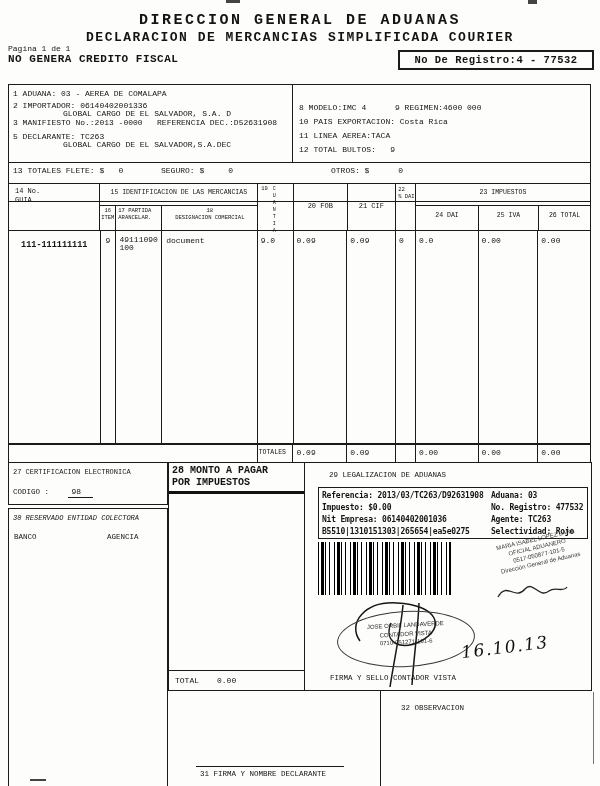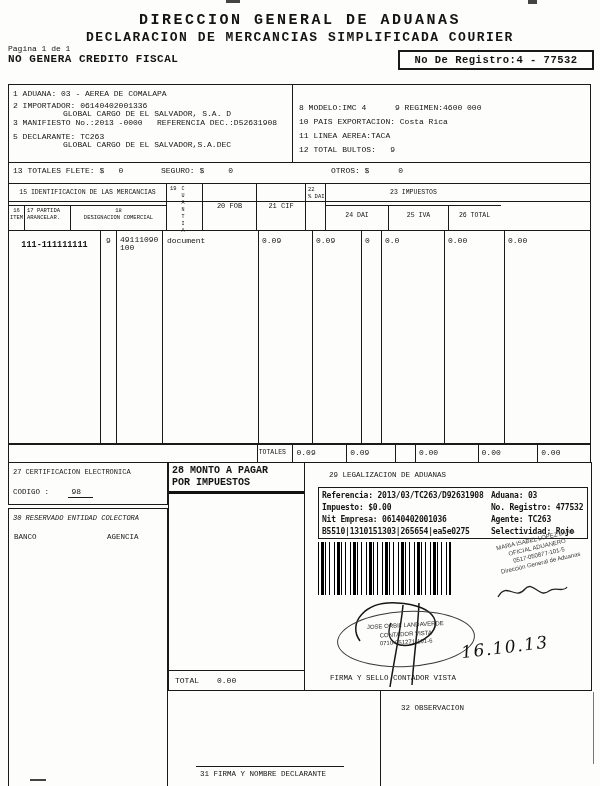--- a/index.html
+++ b/index.html
@@ -86,20 +86,22 @@
   <div class="line" style="left:290px;top:32px;">10 PAIS EXPORTACION: Costa Rica</div>
   <div class="line" style="left:290px;top:46px;">11 LINEA AEREA:TACA</div>
   <div class="line" style="left:290px;top:60px;">12 TOTAL BULTOS:   9</div>
   <div class="line" style="left:4px;top:81px;">13 TOTALES FLETE: $   0</div>
   <div class="line" style="left:152px;top:81px;">SEGURO: $     0</div>
   <div class="line" style="left:322px;top:81px;">OTROS: $      0</div>
 </div>
 
 <div class="abs gtable">
   <div class="trow thead">
+    <div class="tc h7 ml" style="width:92px;padding:3px 0 0 6px;">14 No.
+GUIA</div>
     <div class="tc grp" style="width:158px;">
       <div class="top h65">15 IDENTIFICACION DE LAS MERCANCIAS</div>
       <div class="sub">
         <div class="tc h55 ml" style="width:16px;text-align:center;padding-top:2px;">16
 ITEM</div>
         <div class="tc h55 ml" style="width:46px;padding:2px 0 0 2px;">17 PARTIDA
 ARANCELAR.</div>
         <div class="tc last h55 ml" style="width:95px;text-align:center;padding-top:2px;">18
 DESIGNACION COMERCIAL</div>
       </div>
@@ -121,20 +123,21 @@
       </div>
     </div>
   </div>
 
   <div class="trow tbody">
     <div class="tc" style="width:92px;text-align:center;font-weight:bold;font-size:8.5px;padding-top:9px;">111-111111111</div>
     <div class="tc" style="width:16px;text-align:center;">9</div>
     <div class="tc ml" style="width:46px;line-height:0.95;padding-left:3px;">49111090
 100</div>
     <div class="tc" style="width:96px;padding-left:4px;">document</div>
+    <div class="tc" style="width:36px;padding-left:3px;">9.0</div>
     <div class="tc" style="width:54px;padding-left:3px;">0.09</div>
     <div class="tc" style="width:49px;padding-left:3px;">0.09</div>
     <div class="tc" style="width:20px;padding-left:3px;">0</div>
     <div class="tc" style="width:63px;padding-left:3px;">0.0</div>
     <div class="tc" style="width:60px;padding-left:3px;">0.00</div>
     <div class="tc last" style="width:52px;padding-left:3px;">0.00</div>
   </div>
 
   <div class="trow ttot">
     <div class="tc" style="width:250px;"></div>

